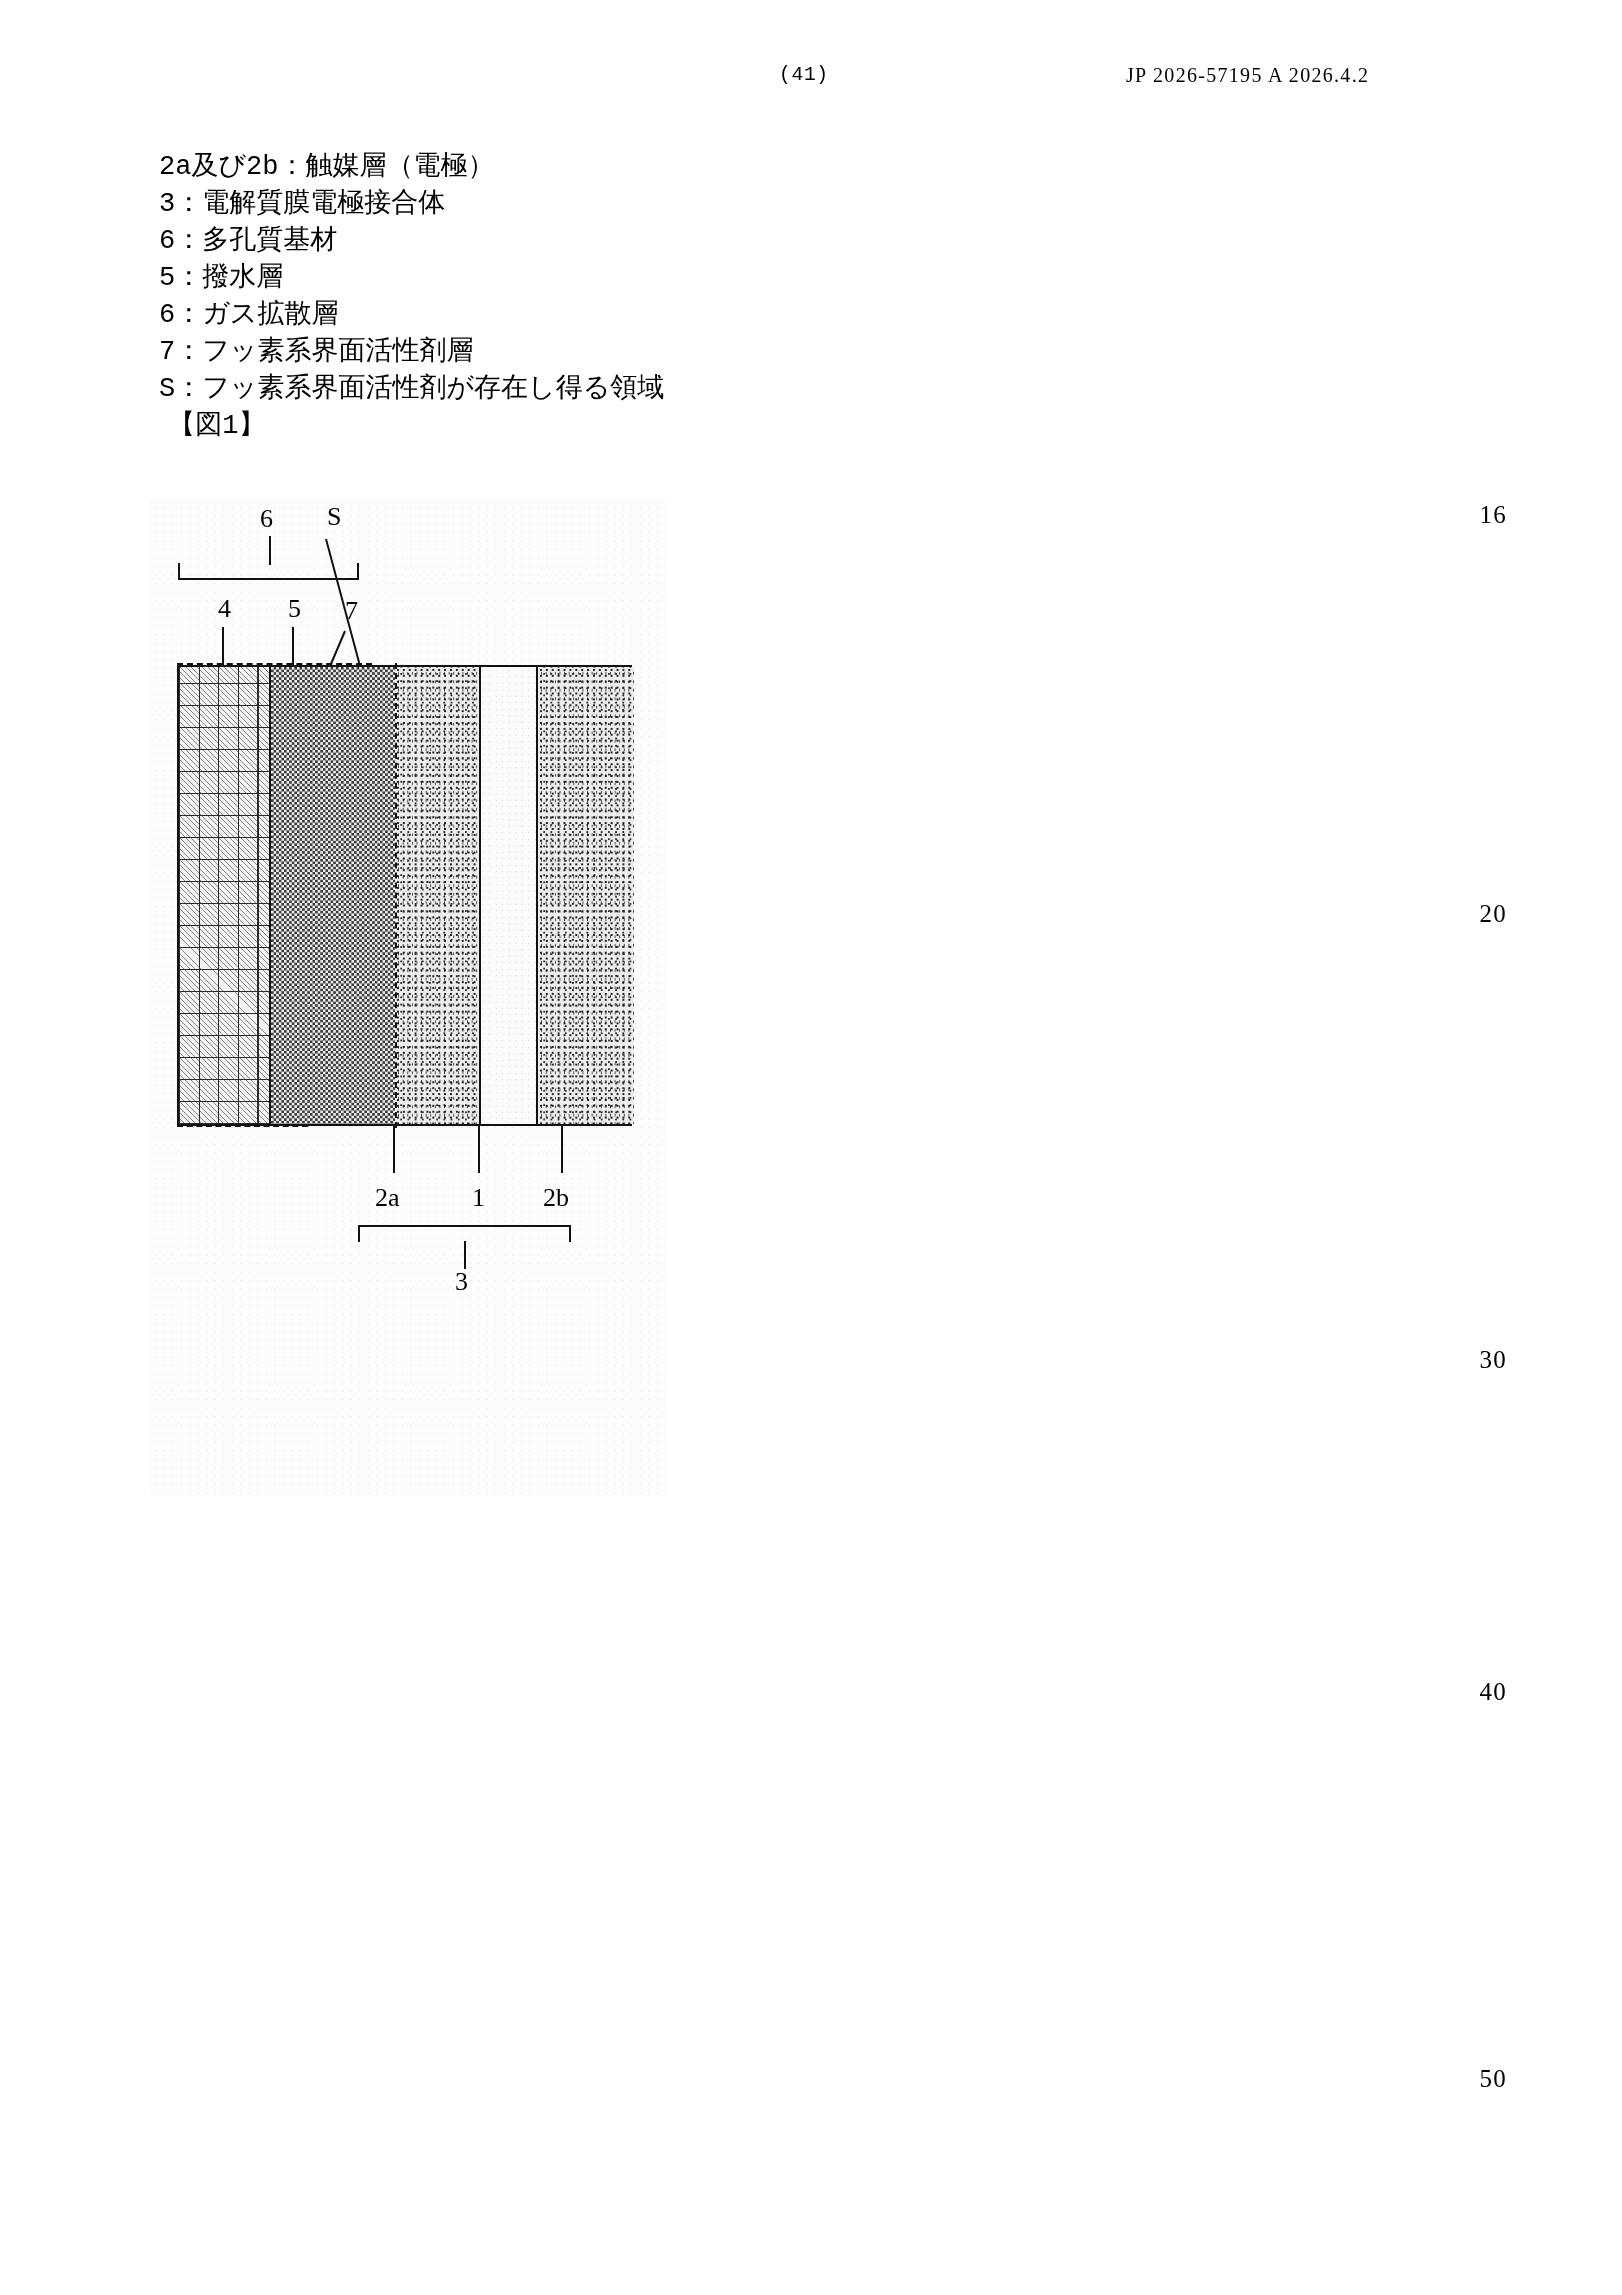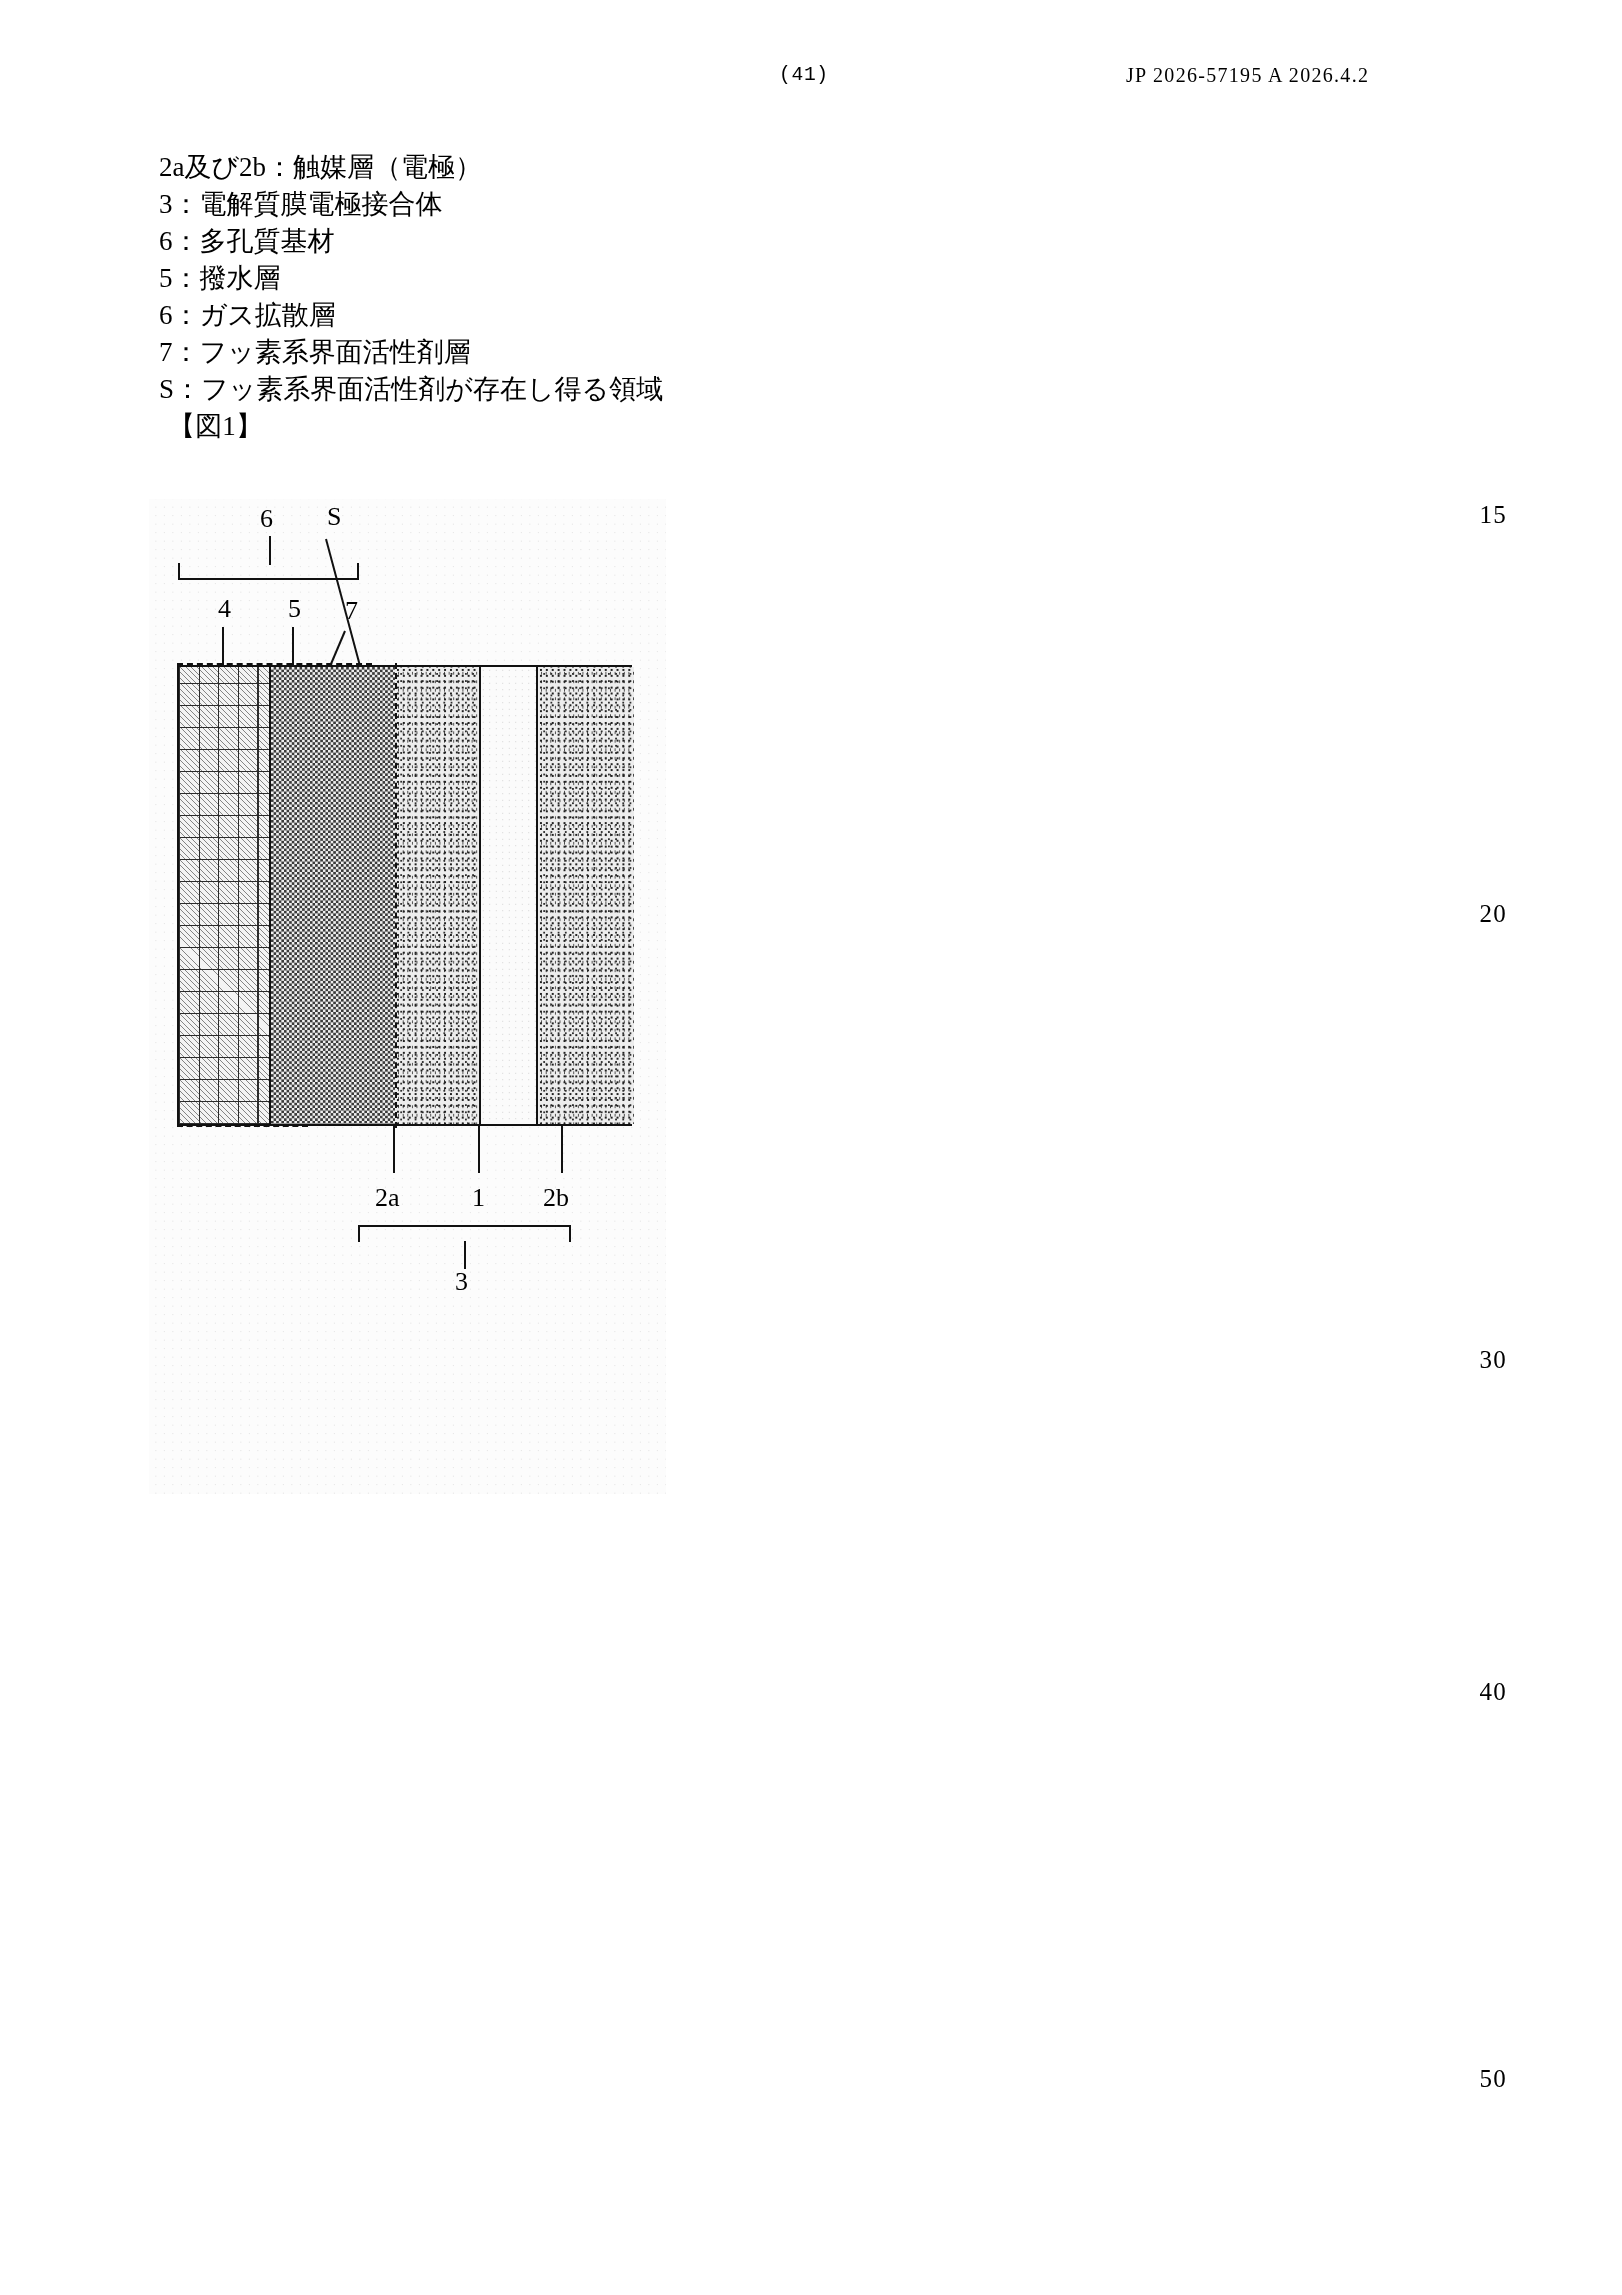--- a/index.html
+++ b/index.html
@@ -42,21 +42,21 @@
   }
 
   
   .textblock {
     position: absolute;
     left: 159px;
     top: 149px;
     width: 982px;
   }
   .tline {
-    font-family: Liberation Serif, serif;
+    font-family: Liberation Mono, monospace;
     font-size: 27px;
     line-height: 37px;
     white-space: pre;
     letter-spacing: 0px;
   }
   .tline.fig-tag {
     padding-left: 9.2px;
   }
 
   
@@ -202,21 +202,21 @@
   }
 </style>
 </head>
 <body>
 
 <div class="page">
 
   <div class="hdr-page-no">(41)</div>
   <div class="hdr-pub">JP  2026-57195  A  2026.4.2</div>
 
-  <div class="lnum" style="top:501px">15</div>
+  <div class="lnum" style="top:501px">16</div>
   <div class="lnum" style="top:900px">20</div>
   <div class="lnum" style="top:1346px">30</div>
   <div class="lnum" style="top:1678px">40</div>
   <div class="lnum" style="top:2065px">50</div>
 
   <div class="textblock">
     <div class="tline">2a及び2b：触媒層（電極）</div>
     <div class="tline">3：電解質膜電極接合体</div>
     <div class="tline">6：多孔質基材</div>
     <div class="tline">5：撥水層</div>

